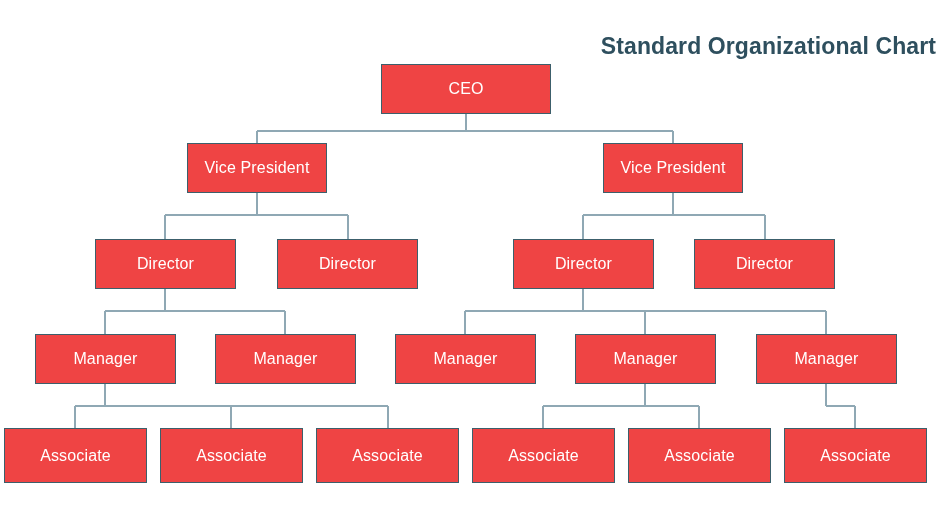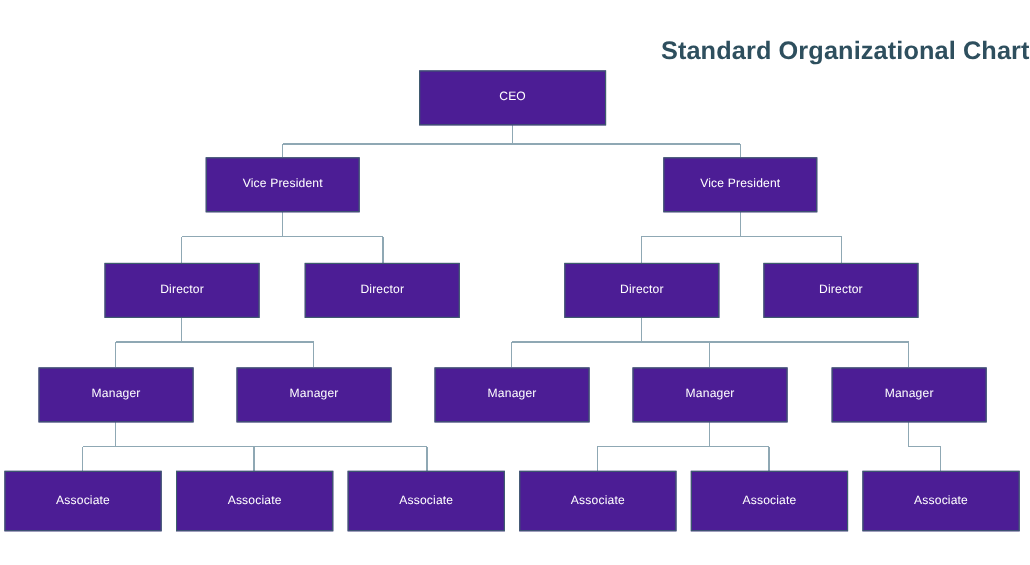--- a/index.html
+++ b/index.html
@@ -35,27 +35,27 @@
   #connector-layer {
     position: absolute;
     left: 0;
     top: 0;
     width: 936px;
     height: 514px;
   }
   .node {
     position: absolute;
     box-sizing: border-box;
-    background: #4c1d95;
+    background: #ef4444;
     border: 1px solid #3c5f6b;
     color: #ffffff;
     display: flex;
     align-items: center;
     justify-content: center;
-    font-size: 11px;
+    font-size: 16px;
     font-weight: normal;
     letter-spacing: 0.15px;
     text-align: left;
     line-height: 1.2;
   }
   .node-label {
     pointer-events: none;
   }
 </style>
 </head>

